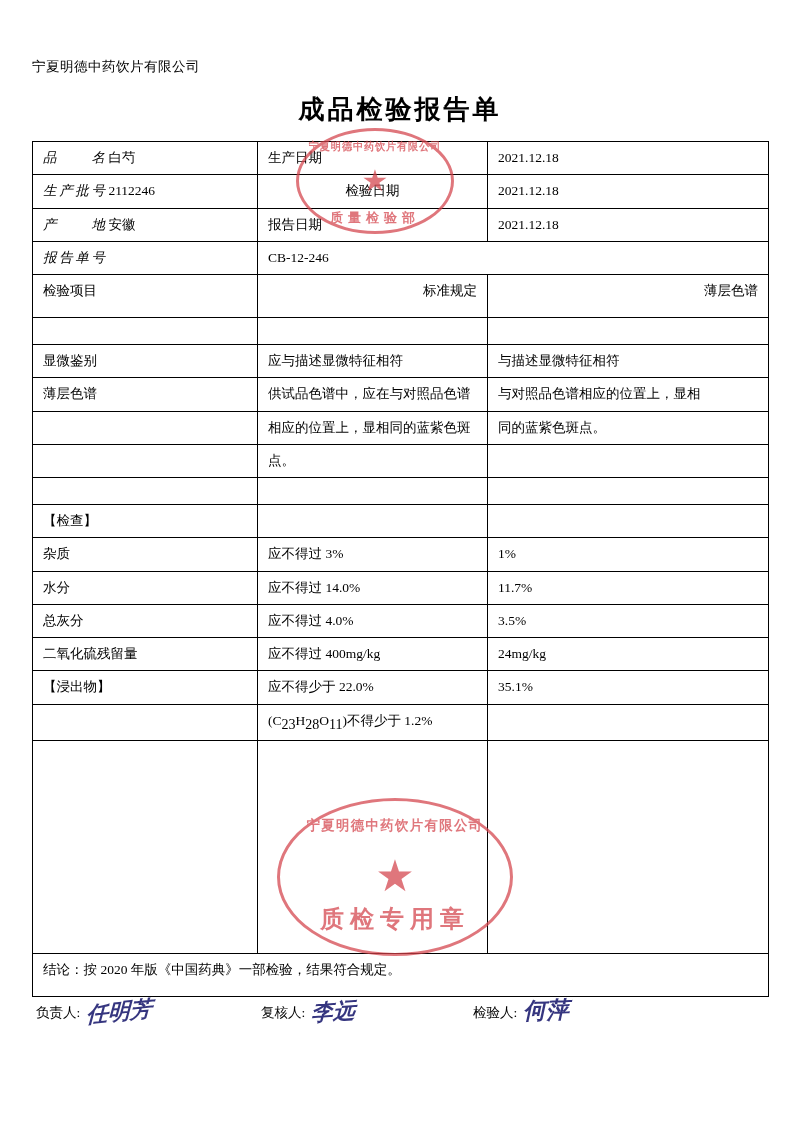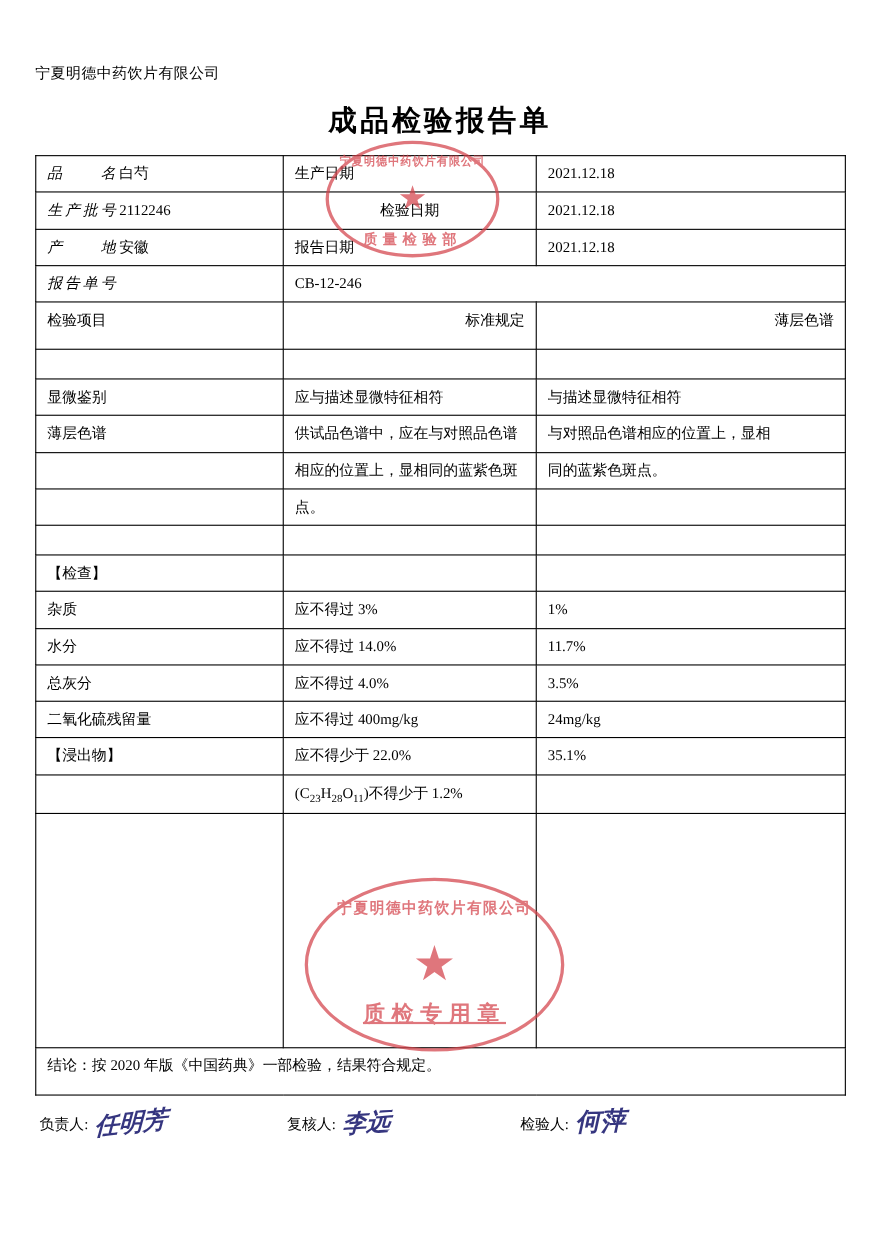--- a/index.html
+++ b/index.html
@@ -94,26 +94,26 @@
   .body-row td.c3 { }
   .spacer td { height: 14px; border-top: none; border-bottom: none; }
   .lastfill td { border-top: none; }
 
   .conclusion td {
     border-top: 1px solid #000;
     height: 30px;
     vertical-align: middle;
   }
 
-  sub { font-size: 10px; vertical-align: sub; }
+  sub { font-size: 14px; vertical-align: sub; }
 
   
   .sign-row {
     display: flex;
-    margin-top: 14px;
+    margin-top: 4px;
     font-size: 13.5px;
     padding-left: 4px;
   }
   .sign-block {
     display: flex;
     align-items: flex-end;
   }
   .sign-block.b1 { width: 225px; }
   .sign-block.b2 { width: 212px; }
   .sign-lbl { white-space: nowrap; }
@@ -185,23 +185,22 @@
   }
   #stamp-main .star { font-size: 44px; }
   #stamp-main .arc-text {
     top: 16px;
     font-size: 14px;
     letter-spacing: 1.5px;
     transform: scaleX(.95);
   }
   #stamp-main .bottom-text {
     bottom: 18px;
-    font-size: 20px;
+    font-size: 24px;
     letter-spacing: 6px;
-    text-decoration: underline;
   }
 </style>
 </head>
 <body>
 
 <div class="page">
 
   <div class="stamp" id="stamp-top">
     <div class="arc-text">宁夏明德中药饮片有限公司</div>
     <div class="star">★</div>

